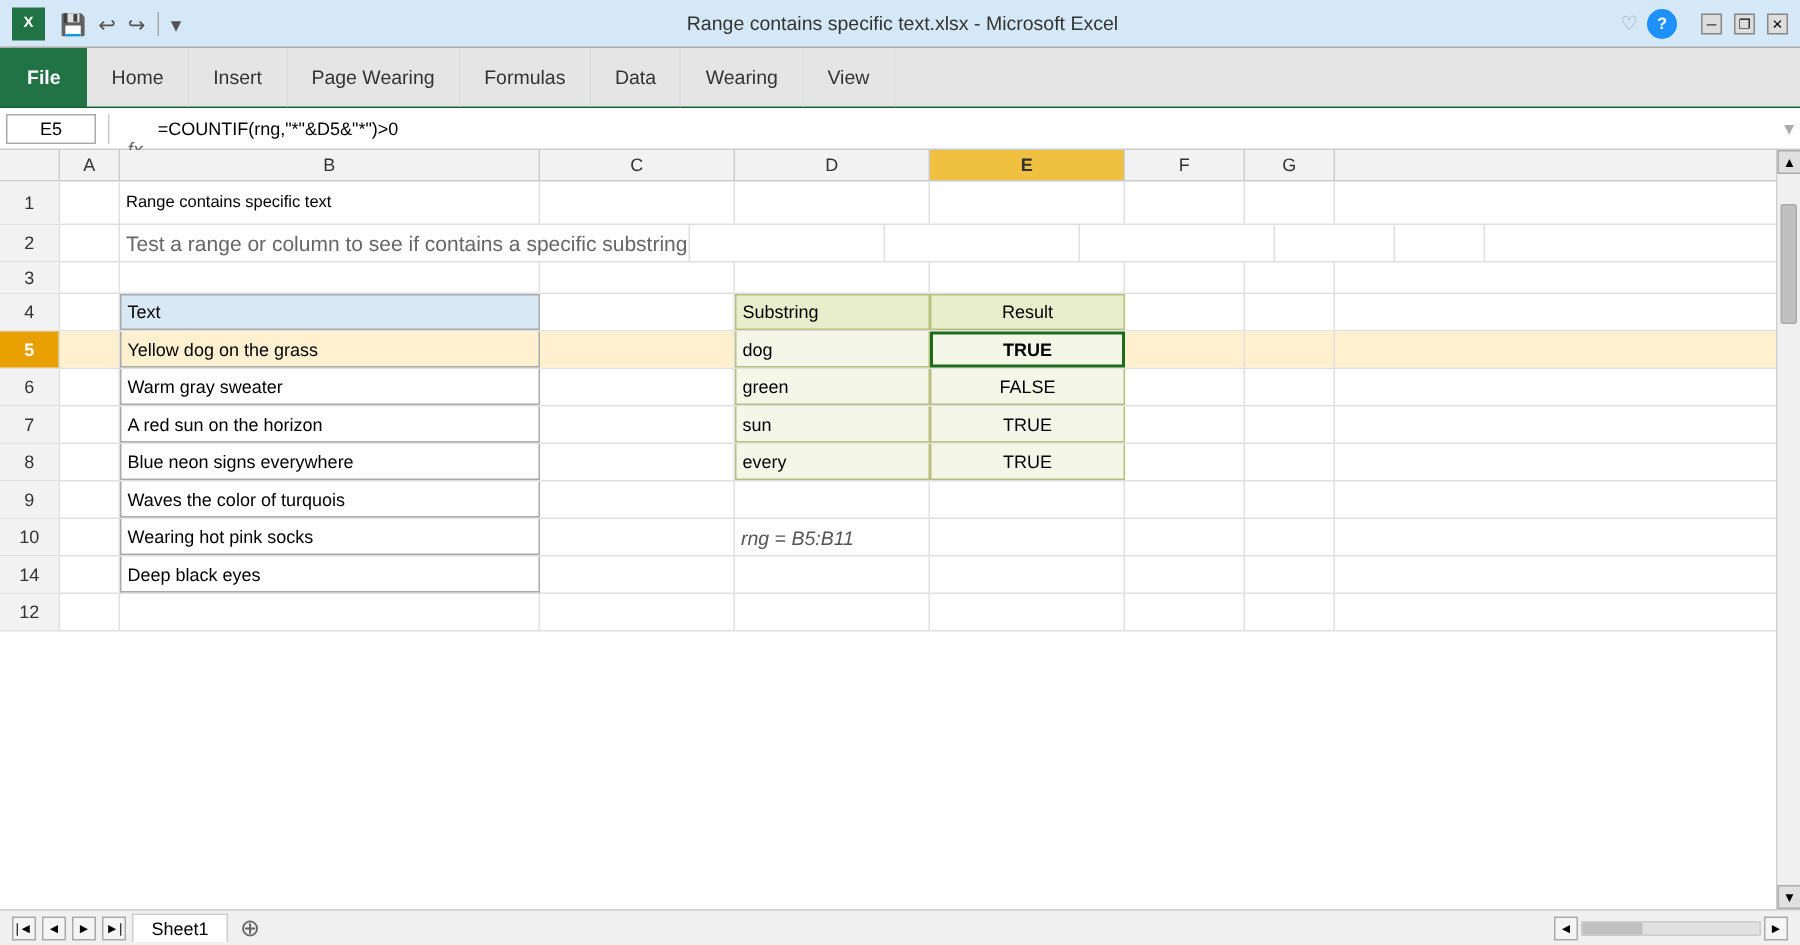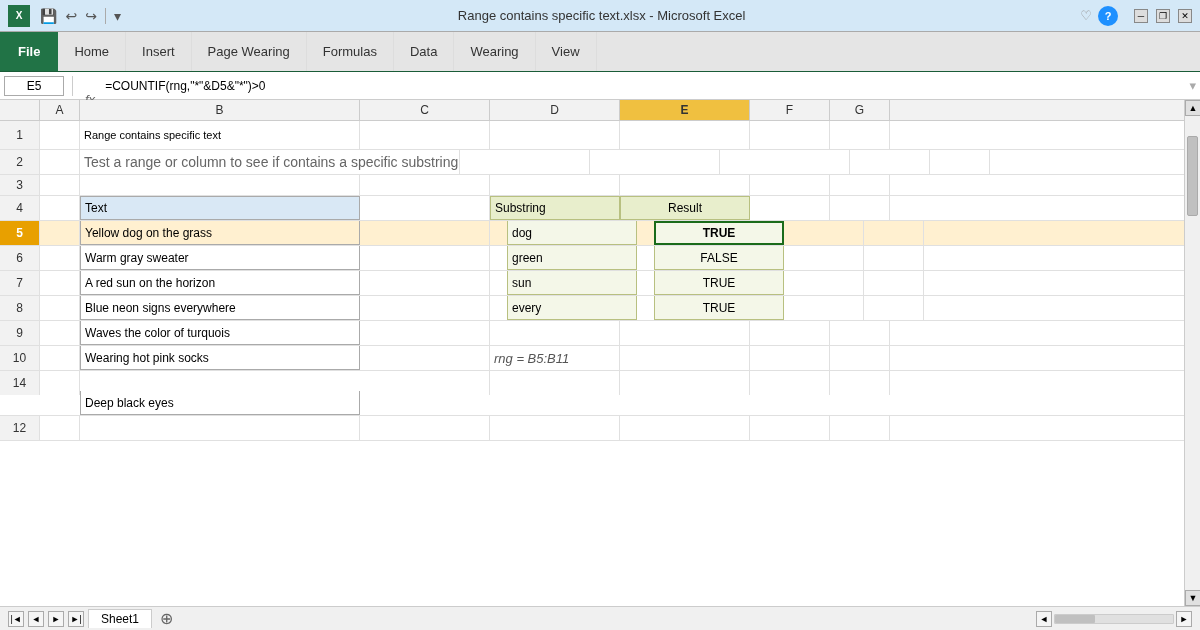--- a/index.html
+++ b/index.html
@@ -61,21 +61,21 @@
     .col-header-d { width: 130px; min-width: 130px; }
     .col-header-e { width: 130px; min-width: 130px; }
     .col-header-f { width: 80px; min-width: 80px; }
     .col-header-g { width: 60px; min-width: 60px; }
 
     
     .text-table-header { background: #d9e8f5; font-weight: normal; }
 
     
     .sub-header { background: #e8eecc; font-weight: normal; }
-    .sub-row { background: #f4f7e8; margin-left: 17px; }
+    .sub-row { background: #f4f7e8; }
 
     
     .active-cell { border: 2px solid #1a6b1a !important; position: relative; z-index: 2; }
 
     
     .result-cell { text-align: center; justify-content: center; }
 
     
     .v-scrollbar { width: 16px; background: #f0f0f0; border-left: 1px solid #ccc; display: flex; flex-direction: column; }
 
@@ -273,21 +273,21 @@
       <div class="cell col-c" style="height:24px;"></div>
       <div class="cell col-d italic-note" style="height: 24px; font-style: italic;">rng = B5:B11</div>
       <div class="cell col-e" style="height:24px;"></div>
       <div class="cell col-f" style="height:24px;"></div>
       <div class="cell col-g" style="height:24px;"></div>
     </div>
 
     <div class="row">
       <div class="row-num cell" style="height:24px;background:#f2f2f2;">14</div>
       <div class="cell col-a" style="height:24px;"></div>
-      <div class="cell col-b" style="height:24px; border:1px solid #aaa; border-top:none;margin-top:20px;">Deep black eyes</div>
+      <div class="cell col-b" style="height:24px; border:1px solid #aaa; border-top:none;">Deep black eyes</div>
       <div class="cell col-c" style="height:24px;"></div>
       <div class="cell col-d" style="height:24px;"></div>
       <div class="cell col-e" style="height:24px;"></div>
       <div class="cell col-f" style="height:24px;"></div>
       <div class="cell col-g" style="height:24px;"></div>
     </div>
 
     <div class="row">
       <div class="row-num cell" style="height:24px;background:#f2f2f2;">12</div>
       <div class="cell col-a" style="height:24px;"></div>

